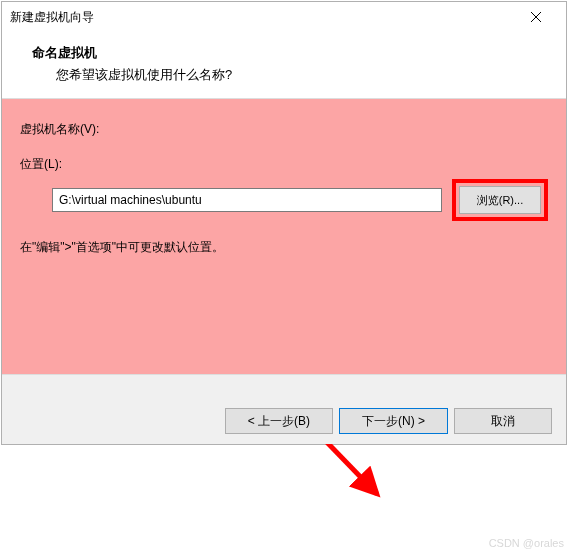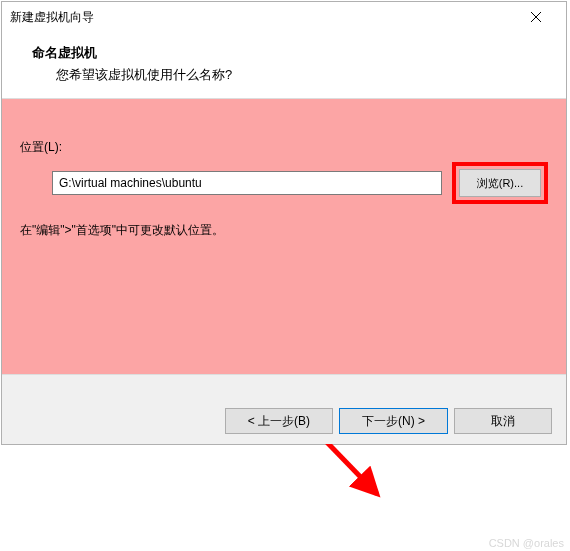--- a/index.html
+++ b/index.html
@@ -168,20 +168,21 @@
     </div>
   </div>
 
   <div class="header-section">
     <div class="header-title">命名虚拟机</div>
     <div class="header-subtitle">您希望该虚拟机使用什么名称?</div>
   </div>
 
   <div class="content">
     <div class="field-group">
+      <label class="field-label">虚拟机名称(V):</label>
     </div>
 
     <div class="field-group">
       <label class="field-label">位置(L):</label>
       <div class="location-row">
         <input type="text" class="text-input" style="width: 420px;" value="G:\virtual machines\ubuntu">
         <span class="browse-wrapper">
           <button class="browse-btn">浏览(R)...</button>
         </span>
       </div>

